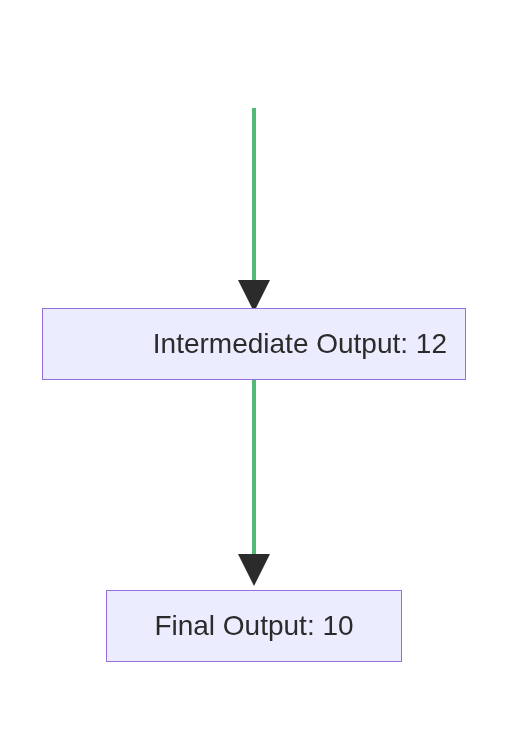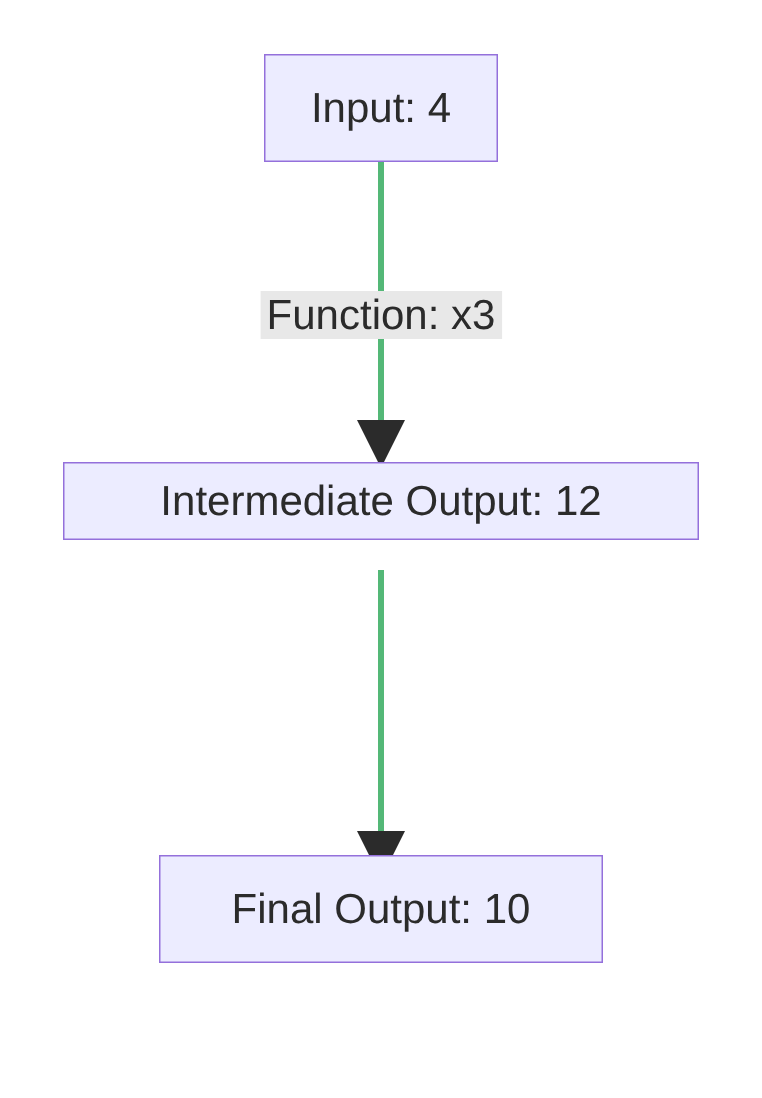--- a/index.html
+++ b/index.html
@@ -55,28 +55,24 @@
       <marker id="arrowhead" markerWidth="8" markerHeight="8" refX="6" refY="4" orient="auto">
         <path d="M0,0 L8,4 L0,8 Z" fill="#2b2b2b"></path>
       </marker>
     </defs>
 
     <line x1="254" y1="108" x2="254" y2="304" stroke="#54B877" stroke-width="4" marker-end="url(#arrowhead)"></line>
 
     <line x1="254" y1="380" x2="254" y2="578" stroke="#54B877" stroke-width="4" marker-end="url(#arrowhead)"></line>
   </svg>
 
-  <div class="node" style="left:176px; top:36px; width:156px; height:72px;">
-    <span>Input: 4</span>
-  </div>
 
-  <div class="node" style="left:42px; top:308px; width:424px; height:52px;">
+  <div class="node" style="left:42px; top:308px; width:424px; height:72px;justify-content:flex-end;">
     <span>Intermediate Output: 12</span>
   </div>
 
-  <div class="node" style="left:106px; top:570px; width:296px; height:72px;">
+  <div class="node" style="left:106px; top:590px; width:296px; height:72px;">
     <span>Final Output: 10</span>
   </div>
 
-  <div class="edge-label" style="left:254px; top:210px;">Function: x3</div>
 
 
 </div>
 
 </body></html>

